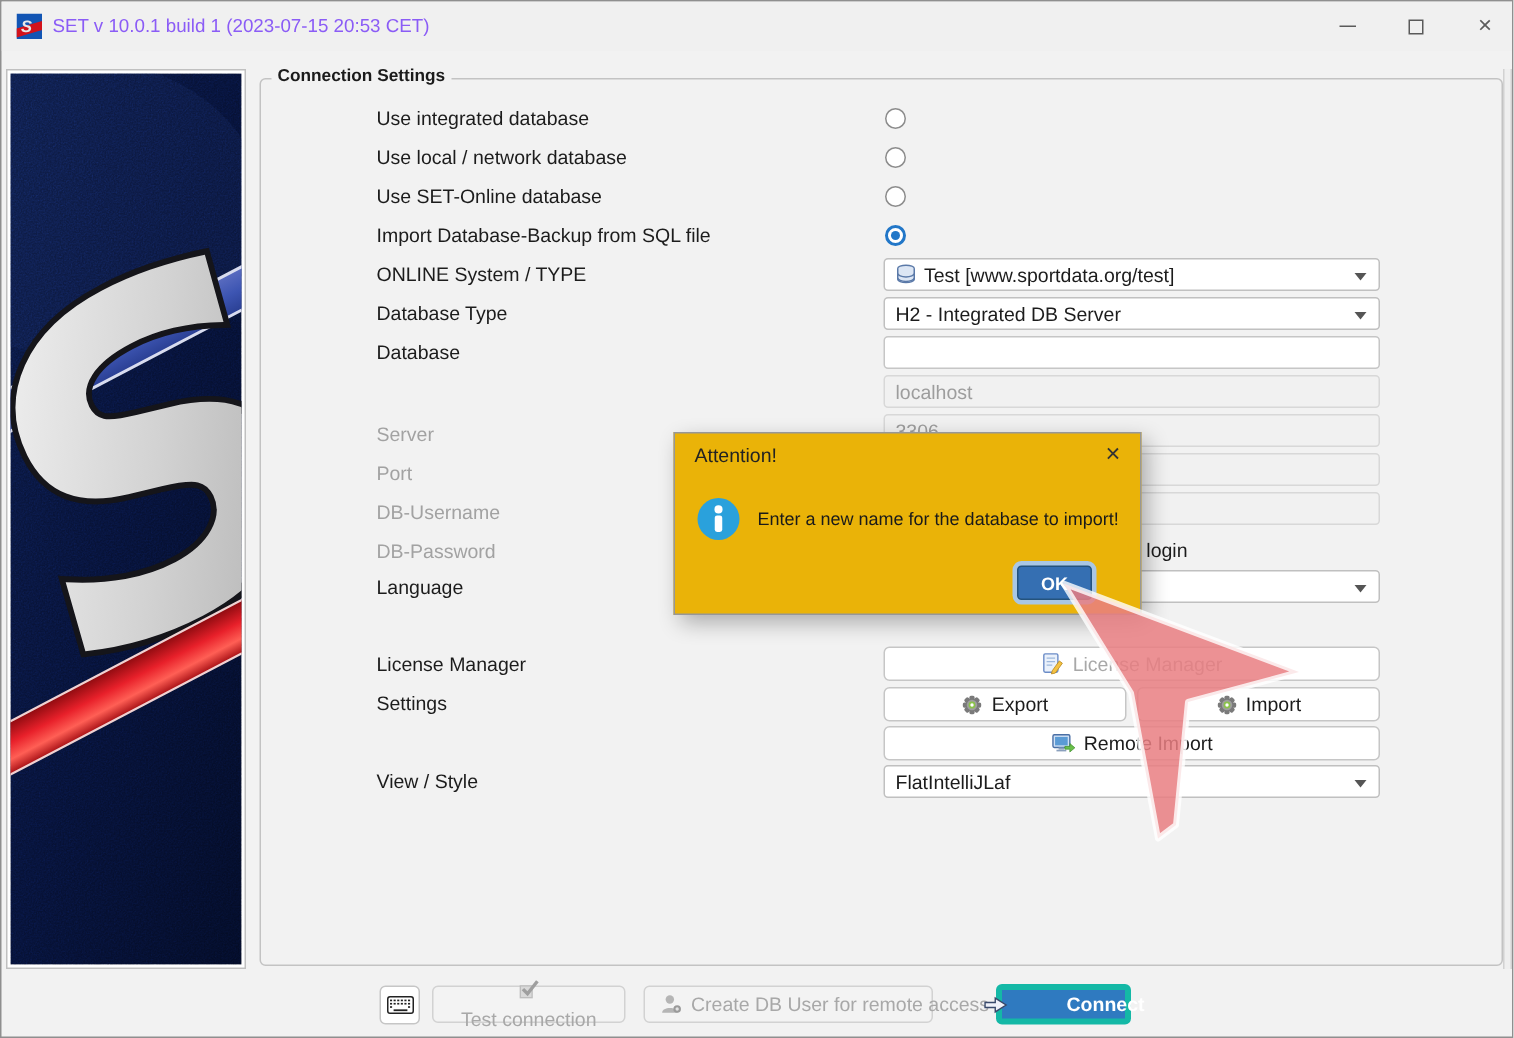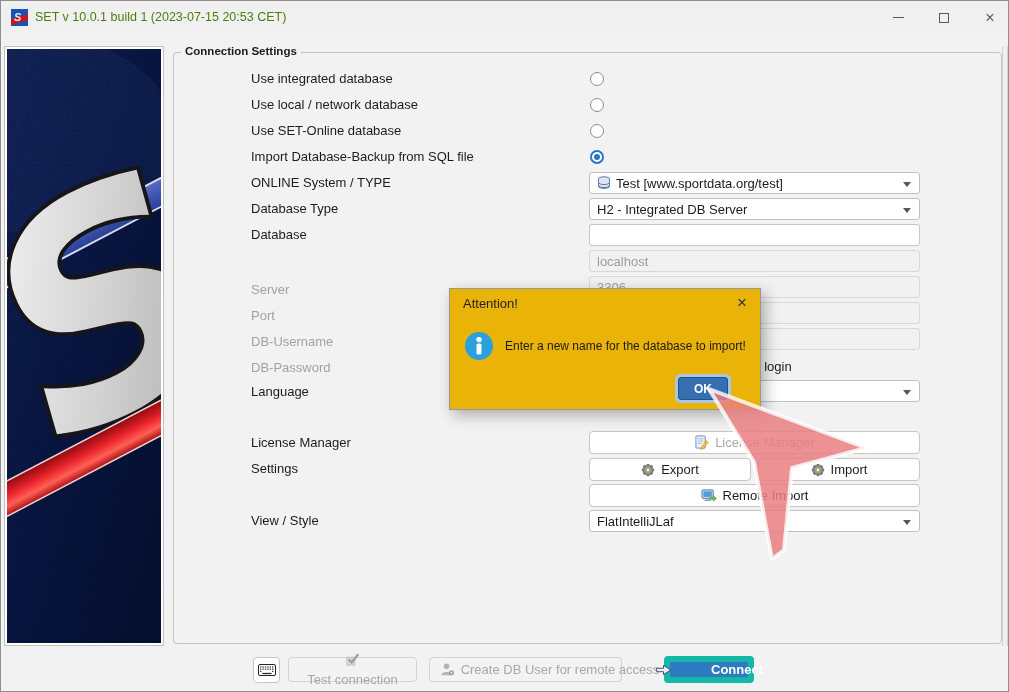--- a/index.html
+++ b/index.html
@@ -3,21 +3,21 @@
 <meta charset="utf-8">
 <style>
   * { margin:0; padding:0; box-sizing:border-box; }
   body { font-family:"Liberation Sans", sans-serif; background:#dcdcdc; }
   .window { position:relative; width:1009px; height:692px; background:#f2f2f2;
             border:1px solid #8f8f8f; overflow:hidden; }
 
   
   .titlebar { position:absolute; left:0; top:0; width:100%; height:33px; background:#f0f0f0; }
   .app-icon { position:absolute; left:10px; top:8px; width:17px; height:17px; }
-  .title-text { position:absolute; left:34px; top:0; line-height:33px; font-size:12.5px; color:#4d7c0f; white-space:nowrap; }
+  .title-text { position:absolute; left:34px; top:0; line-height:33px; font-size:12.5px; color:#8b5cf6; white-space:nowrap; }
   .winctl { position:absolute; top:0; height:33px; width:34px; display:flex; align-items:center; justify-content:center; color:#5a5a5a; }
   .ctl-min { left:880px; } .ctl-max { left:926px; } .ctl-close { left:972px; font-size:16px; }
   .glyph-min { display:block; width:11px; border-top:1px solid #5a5a5a; }
   .glyph-max { display:block; width:10px; height:10px; border:1px solid #5a5a5a; }
 
   
   .logo-panel { position:absolute; left:3px; top:45px; width:160px; height:600px;
                 border:1px solid #c0c0c0; background:#fff; padding:2px; }
   .logo-panel svg { display:block; width:100%; height:100%; }
 
@@ -53,21 +53,21 @@
 
   .btn { position:absolute; border:1px solid #c6c6c6; border-radius:4px; background:#fff;
          display:flex; align-items:center; justify-content:center; gap:6px; font-size:13px;
          color:#1c1c1c; z-index:1; white-space:nowrap; }
   .btn .ico { display:flex; align-items:center; }
   .btn.disbtn { color:#a8a8a8; background:#f3f3f3; border-color:#d2d2d2; }
 
   .login-frag { position:absolute; left:756px; top:358px; font-size:13px; color:#1c1c1c; z-index:1; }
 
   
-  .connect-btn { background:#2f7ac0; border:6px solid #14b8a6; color:#fff; font-weight:bold;gap:39px; }
+  .connect-btn { background:#2f7ac0; border:4px solid #14b8a6; color:#fff; font-weight:bold;gap:39px; }
 
   
   .dialog { position:absolute; left:448px; top:287px; width:312px; height:122px; background:#eab308;
             border:1px solid #979797; box-shadow:4px 5px 14px rgba(0,0,0,.3); z-index:10; }
   .dialog-title { position:absolute; left:13px; top:7px; font-size:13px; color:#222; }
   .dialog-close { position:absolute; right:6px; top:2px; width:24px; height:24px; display:flex;
                   align-items:center; justify-content:center; font-size:17px; color:#333; }
   .dialog-info { position:absolute; left:14px; top:42px; }
   .dialog-msg { position:absolute; left:55px; top:50px; font-size:12px; color:#1a1a1a; white-space:nowrap; }
   .ok-btn { position:absolute; left:228px; top:88px; width:50px; height:23px; background:#356fb2;

